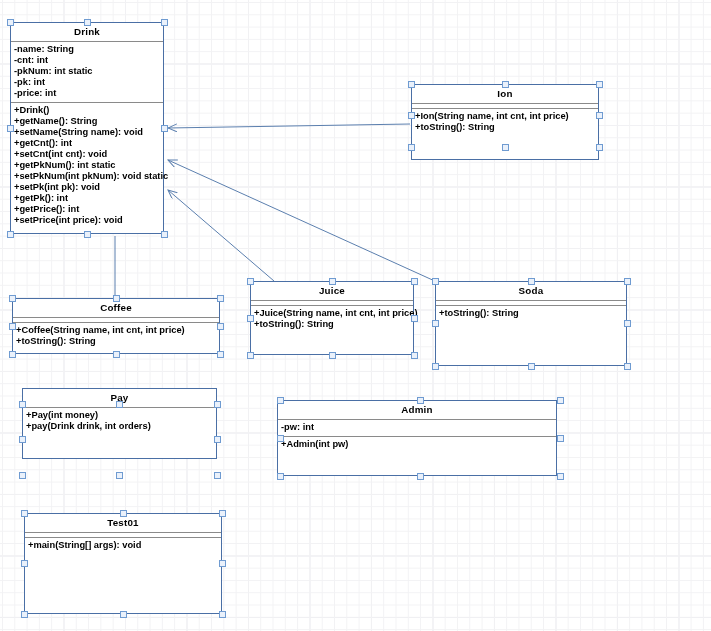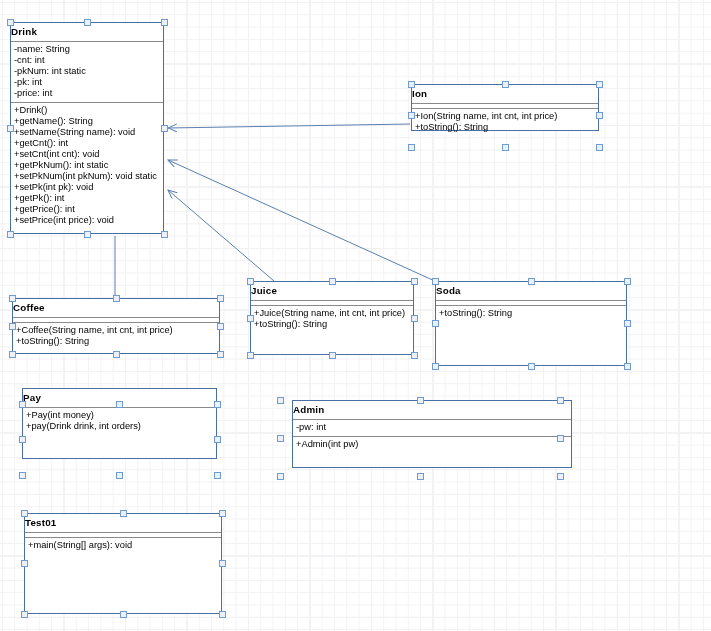--- a/index.html
+++ b/index.html
@@ -29,30 +29,32 @@
     position:absolute;
     box-sizing:border-box;
     background:#ffffff;
     border:1px solid #3b5a8f;
     font-size:9.3px;
     color:#000000;
     line-height:11px;
   }
   .uml.sel{border:1px solid #4a6fa5;}
   .uml .title{
+    text-align:center;
     font-weight:bold;
     font-size:9.8px;
     padding:3px 0 4px 0;
     border-bottom:1px solid #8a8a8a;
     background:#ffffff;
     letter-spacing:.2px;
   }
   .uml .compartment{
     border-bottom:1px solid #8a8a8a;
     padding:2px 3px 3px 3px;
+    font-weight:bold;
   }
   .uml .compartment.last{border-bottom:none;}
   .uml .compartment.empty{padding:0;height:4px;}
   .uml .row{white-space:nowrap;}
 
   
   .handle{
     position:absolute;
     width:7px;height:7px;
     box-sizing:border-box;
@@ -98,21 +100,21 @@
           <div class="row">+getCnt(): int</div>
           <div class="row">+setCnt(int cnt): void</div>
           <div class="row">+getPkNum(): int static</div>
           <div class="row">+setPkNum(int pkNum): void static</div>
           <div class="row">+setPk(int pk): void</div>
           <div class="row">+getPk(): int</div>
           <div class="row">+getPrice(): int</div>
           <div class="row">+setPrice(int price): void</div>
         </div>
       </div>
-      <div class="uml sel" style="left: 411px; top: 84px; width: 188px; height: 47px;">
+      <div class="uml sel" style="left: 411px; top: 84px; width: 188px; height: 76px;">
         <div class="title">Ion</div>
         <div class="compartment empty"></div>
         <div class="compartment last">
           <div class="row">+Ion(String name, int cnt, int price)</div>
           <div class="row">+toString(): String</div>
         </div>
       </div>
       <div class="uml sel" style="left: 12px; top: 298px; width: 208px; height: 56px;">
         <div class="title">Coffee</div>
         <div class="compartment empty"></div>
@@ -136,21 +138,21 @@
           <div class="row">+toString(): String</div>
         </div>
       </div>
       <div class="uml sel" style="left: 22px; top: 388px; width: 195px; height: 71px;">
         <div class="title">Pay</div>
         <div class="compartment last">
           <div class="row">+Pay(int money)</div>
           <div class="row">+pay(Drink drink, int orders)</div>
         </div>
       </div>
-      <div class="uml sel" style="left: 292px; top: 400px; width: 280px; height: 68px;">
+      <div class="uml sel" style="left: 277px; top: 400px; width: 280px; height: 76px;">
         <div class="title">Admin</div>
         <div class="compartment">
           <div class="row">-pw: int</div>
         </div>
         <div class="compartment last">
           <div class="row">+Admin(int pw)</div>
         </div>
       </div>
       <div class="uml sel" style="left: 24px; top: 513px; width: 198px; height: 101px;">
         <div class="title">Test01</div>

